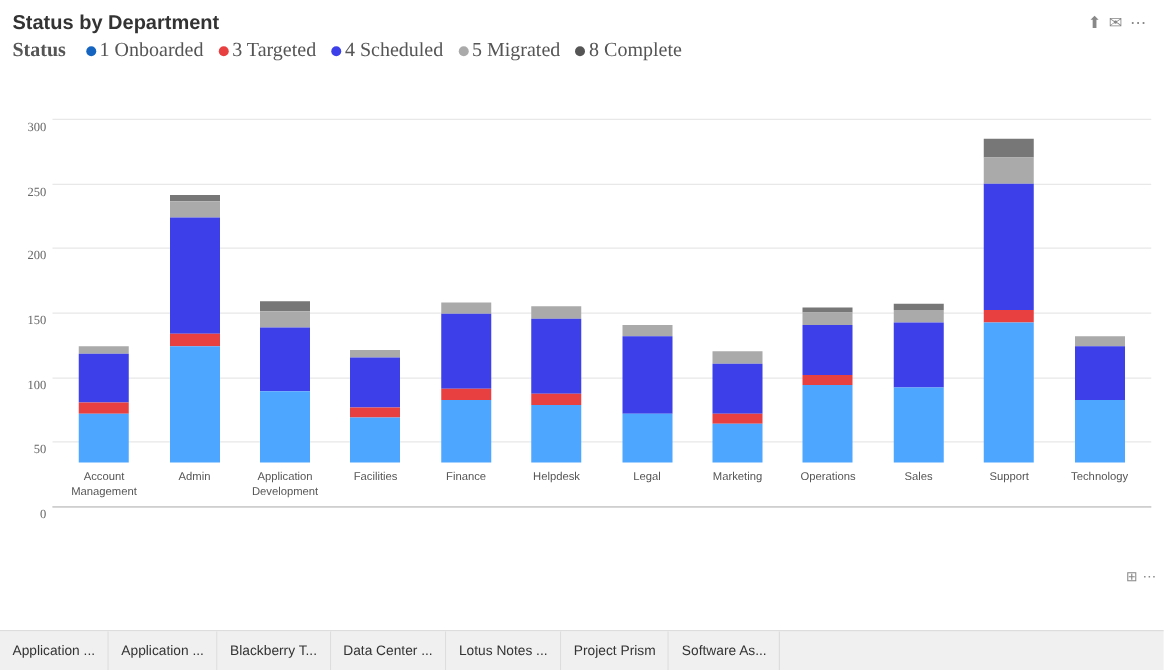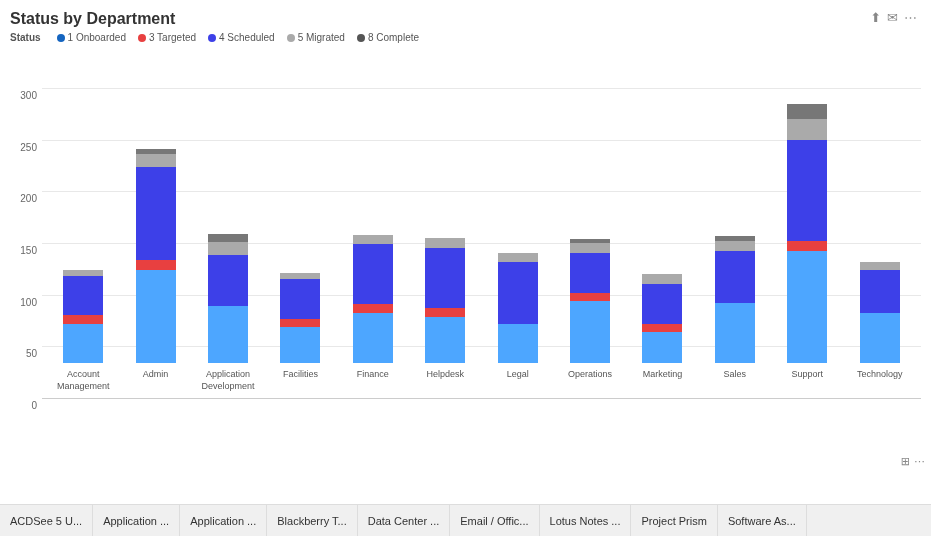--- a/index.html
+++ b/index.html
@@ -26,24 +26,25 @@
     .chart-title {
       font-size: 16px;
       font-weight: 600;
       color: #333;
       margin-bottom: 4px;
     }
     .legend {
       display: flex;
       align-items: center;
       gap: 12px;
-      font-size: 10px;
+      font-size: 16px;
       color: #555;
       margin-bottom: 6px;
       flex-wrap: wrap;
+      font-family: Liberation Serif, serif;
     }
     .legend-label {
       font-weight: 600;
       margin-right: 4px;
     }
     .legend-item {
       display: flex;
       align-items: center;
       gap: 3px;
     }
@@ -60,20 +61,21 @@
       flex-direction: column;
       justify-content: flex-end;
       padding-bottom: 40px;
     }
     .y-tick {
       position: absolute;
       right: 5px;
       font-size: 10px;
       color: #666;
       transform: translateY(50%);
+      font-family: Liberation Serif, serif;
     }
     .chart-inner {
       flex: 1;
       position: relative;
       display: flex;
       flex-direction: column;
     }
     .grid-lines {
       position: absolute;
       top: 0; left: 0; right: 0;
@@ -296,36 +298,36 @@
             <div class="bar-group">
               <div class="bar-stack">
                 <div class="bar-segment" style="height: 39.2667px; background-color: rgb(77, 166, 255);"></div>
                 <div class="bar-segment" style="height: 62px; background-color: rgb(61, 64, 232);"></div>
                 <div class="bar-segment" style="height: 8.26667px; background-color: rgb(170, 170, 170);"></div>
               </div>
               <div class="bar-label" style="white-space: pre-line;">Legal</div>
             </div>
             <div class="bar-group">
               <div class="bar-stack">
+                <div class="bar-segment" style="height: 31px; background-color: rgb(77, 166, 255);"></div>
+                <div class="bar-segment" style="height: 8.26667px; background-color: rgb(232, 64, 64);"></div>
+                <div class="bar-segment" style="height: 39.2667px; background-color: rgb(61, 64, 232);"></div>
+                <div class="bar-segment" style="height: 10.3333px; background-color: rgb(170, 170, 170);"></div>
+              </div>
+              <div class="bar-label" style="white-space: pre-line;">Marketing</div>
+            </div>
+            <div class="bar-group">
+              <div class="bar-stack">
                 <div class="bar-segment" style="height: 62px; background-color: rgb(77, 166, 255);"></div>
                 <div class="bar-segment" style="height: 8.26667px; background-color: rgb(232, 64, 64);"></div>
                 <div class="bar-segment" style="height: 39.2667px; background-color: rgb(61, 64, 232);"></div>
                 <div class="bar-segment" style="height: 10.3333px; background-color: rgb(170, 170, 170);"></div>
                 <div class="bar-segment" style="height: 4.13333px; background-color: rgb(119, 119, 119);"></div>
               </div>
               <div class="bar-label" style="white-space: pre-line;">Operations</div>
-            </div>
-            <div class="bar-group">
-              <div class="bar-stack">
-                <div class="bar-segment" style="height: 31px; background-color: rgb(77, 166, 255);"></div>
-                <div class="bar-segment" style="height: 8.26667px; background-color: rgb(232, 64, 64);"></div>
-                <div class="bar-segment" style="height: 39.2667px; background-color: rgb(61, 64, 232);"></div>
-                <div class="bar-segment" style="height: 10.3333px; background-color: rgb(170, 170, 170);"></div>
-              </div>
-              <div class="bar-label" style="white-space: pre-line;">Marketing</div>
             </div>
             <div class="bar-group">
               <div class="bar-stack">
                 <div class="bar-segment" style="height: 59.9333px; background-color: rgb(77, 166, 255);"></div>
                 <div class="bar-segment" style="height: 51.6667px; background-color: rgb(61, 64, 232);"></div>
                 <div class="bar-segment" style="height: 10.3333px; background-color: rgb(170, 170, 170);"></div>
                 <div class="bar-segment" style="height: 5.16667px; background-color: rgb(119, 119, 119);"></div>
               </div>
               <div class="bar-label" style="white-space: pre-line;">Sales</div>
             </div>
@@ -354,23 +356,21 @@
     </div>
 
     <div class="bottom-right-icons">
       <span>⊞</span>
       <span>⋯</span>
     </div>
   </div>
 
   <div class="bottom-tabs" id="bottom-tabs">
 
-  <div class="tab-item">ACDSee 5 U...</div>
       <div class="tab-item">Application ...</div>
       <div class="tab-item">Application ...</div>
       <div class="tab-item">Blackberry T...</div>
       <div class="tab-item">Data Center ...</div>
-      <div class="tab-item">Email / Offic...</div>
       <div class="tab-item">Lotus Notes ...</div>
       <div class="tab-item">Project Prism</div>
       <div class="tab-item">Software As...</div>
     </div>
 </div>
 
 </body></html>

